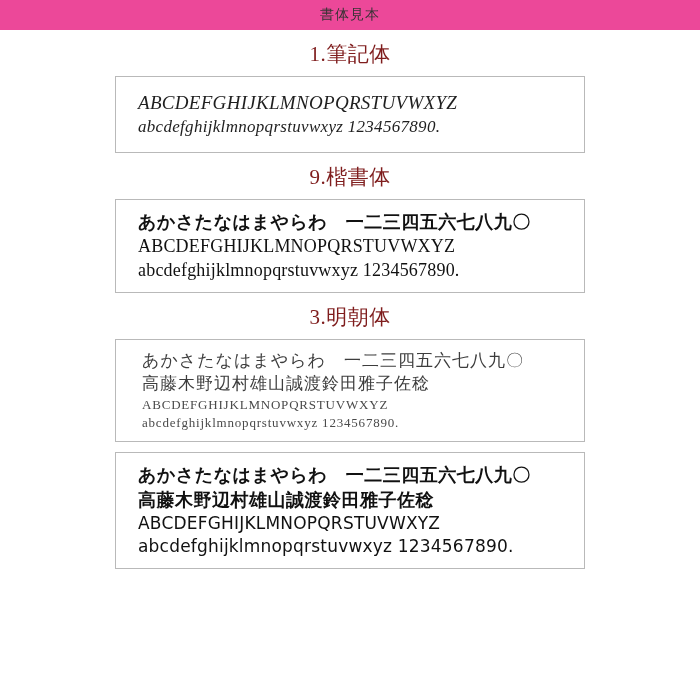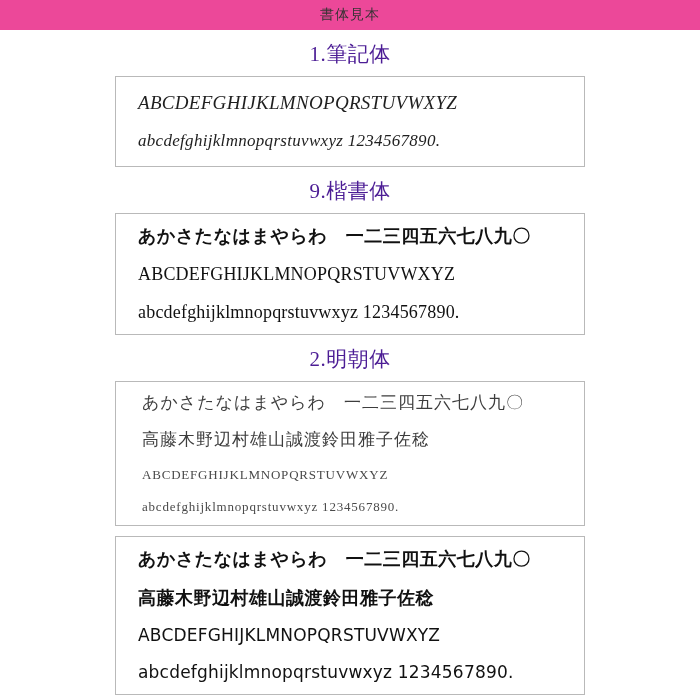--- a/index.html
+++ b/index.html
@@ -33,34 +33,33 @@
     color: #333333;
     letter-spacing: 1px;
     font-family: "Liberation Serif", serif;
   }
   .section {
     margin-top: 10px;
   }
   .section-title {
     text-align: center;
     font-size: 21px;
-    color: #4c1d95;
+    color: #7f1d1d;
     font-family: "Liberation Serif", serif;
     letter-spacing: 0.5px;
     margin-bottom: 8px;
   }
   .sample-box {
     border: 1px solid #b9b9b9;
     margin: 0 auto;
     box-sizing: border-box;
     display: flex;
     flex-direction: column;
     justify-content: center;
     background: #ffffff;
-    gap: 14px;
   }
   .box-1 {
     width: 470px;
     padding: 13px 22px;
   }
   .box-2 {
     width: 470px;
     padding: 10px 22px;
   }
   .box-3 {
@@ -152,21 +151,21 @@
   <div class="section">
     <div class="section-title">9.楷書体</div>
     <div class="sample-box box-2">
       <div class="line kaisho-jp">あかさたなはまやらわ　一二三四五六七八九〇</div>
       <div class="line kaisho-en">ABCDEFGHIJKLMNOPQRSTUVWXYZ</div>
       <div class="line kaisho-en">abcdefghijklmnopqrstuvwxyz 1234567890.</div>
     </div>
   </div>
 
   <div class="section">
-    <div class="section-title">2.明朝体</div>
+    <div class="section-title">3.明朝体</div>
     <div class="sample-box box-3">
       <div class="line mincho-jp">あかさたなはまやらわ　一二三四五六七八九〇</div>
       <div class="line mincho-jp">高藤木野辺村雄山誠渡鈴田雅子佐稔</div>
       <div class="line mincho-en">ABCDEFGHIJKLMNOPQRSTUVWXYZ</div>
       <div class="line mincho-en">abcdefghijklmnopqrstuvwxyz 1234567890.</div>
     </div>
   </div>
 
   <div class="section">
     <div class="sample-box box-4">

